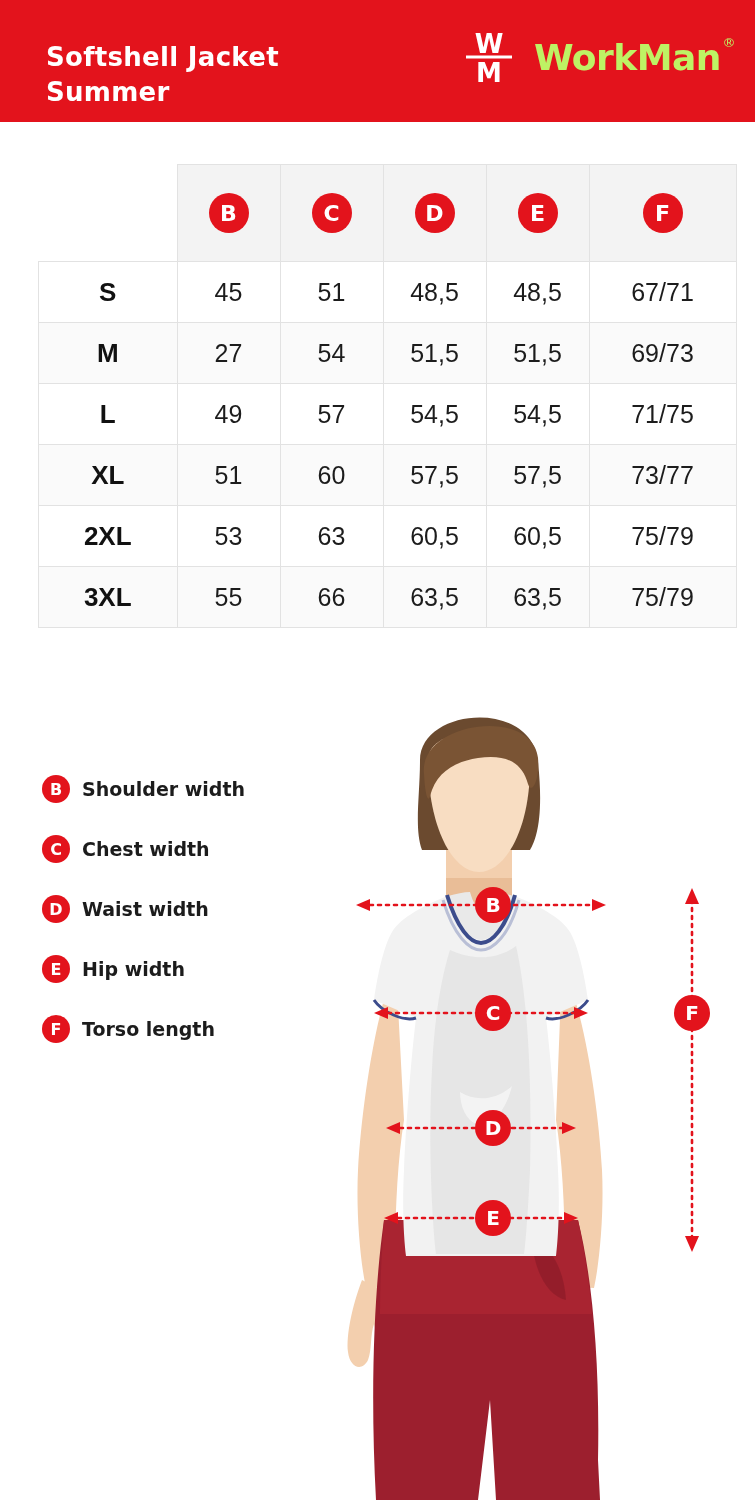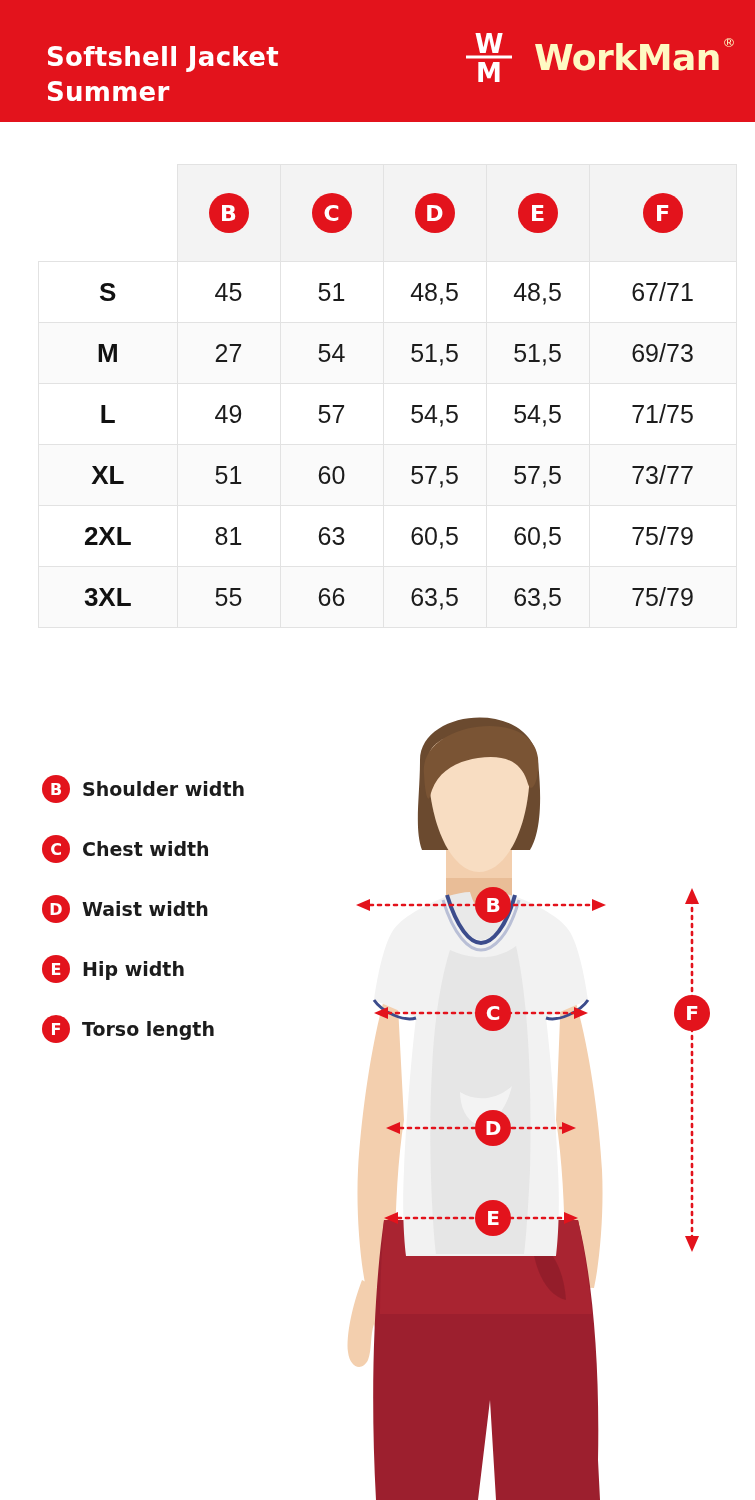--- a/index.html
+++ b/index.html
@@ -44,21 +44,21 @@
     align-items: center;
     gap: 14px;
   }
   .brand-mark {
     width: 62px;
     height: 62px;
     position: relative;
     color: #ffffff;
   }
   .brand-name {
-    color: #fef9c3;
+    color: #bef264;
     font-size: 36px;
     font-weight: bold;
     letter-spacing: -0.5px;
     font-family: "DejaVu Sans", sans-serif;
     position: relative;
   }
   .brand-reg {
     position: absolute;
     top: -2px;
     right: -14px;
@@ -228,21 +228,21 @@
       <tr>
         <th>XL</th>
         <td>51</td>
         <td>60</td>
         <td>57,5</td>
         <td>57,5</td>
         <td>73/77</td>
       </tr>
       <tr>
         <th>2XL</th>
-        <td>81</td>
+        <td>53</td>
         <td>63</td>
         <td>60,5</td>
         <td>60,5</td>
         <td>75/79</td>
       </tr>
       <tr>
         <th>3XL</th>
         <td>55</td>
         <td>66</td>
         <td>63,5</td>

